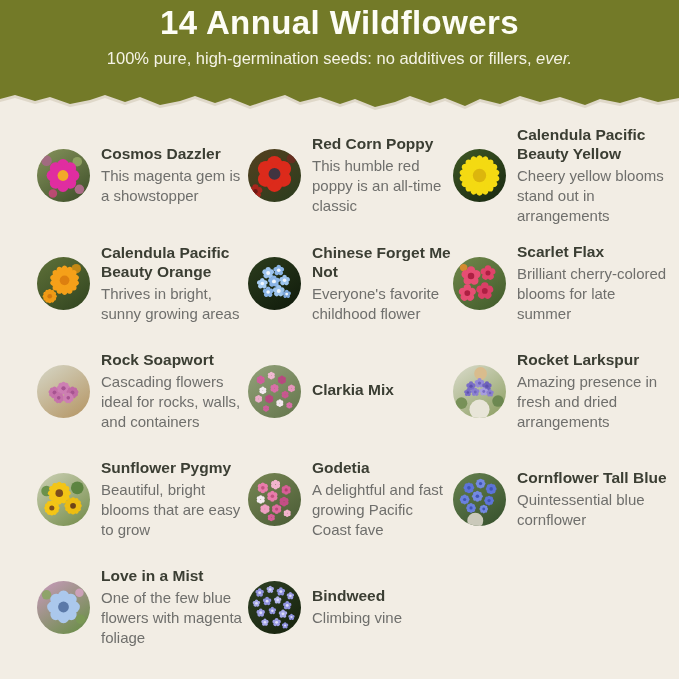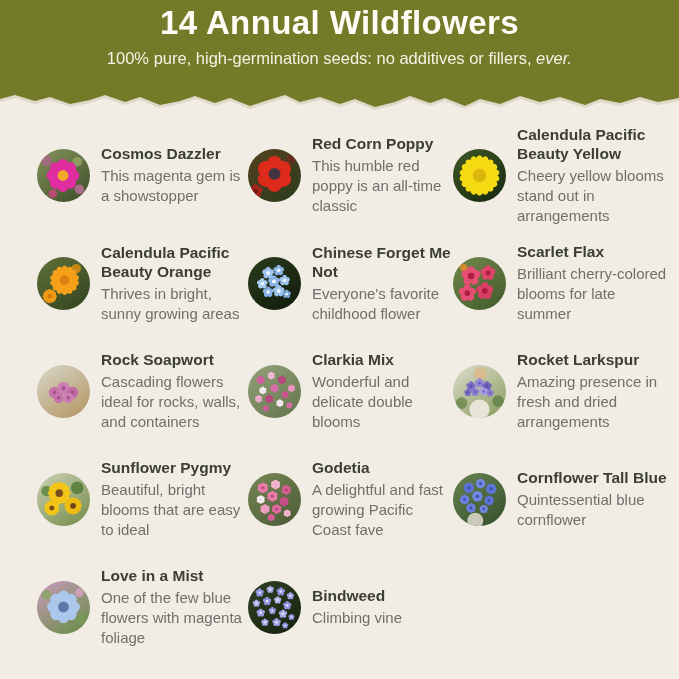--- a/index.html
+++ b/index.html
@@ -571,21 +571,20 @@
             <ellipse cx="0" cy="-3.3000000000000003" rx="2.7" ry="2.88" fill="#cf5f9b" transform="rotate(60)"></ellipse>
             <ellipse cx="0" cy="-3.3000000000000003" rx="2.7" ry="2.88" fill="#cf5f9b" transform="rotate(120)"></ellipse>
             <ellipse cx="0" cy="-3.3000000000000003" rx="2.7" ry="2.88" fill="#cf5f9b" transform="rotate(180)"></ellipse>
             <ellipse cx="0" cy="-3.3000000000000003" rx="2.7" ry="2.88" fill="#cf5f9b" transform="rotate(240)"></ellipse>
             <ellipse cx="0" cy="-3.3000000000000003" rx="2.7" ry="2.88" fill="#cf5f9b" transform="rotate(300)"></ellipse>
           </g>
         </g>
       </svg>
       <div class="info">
         <div class="name">Clarkia Mix</div>
-        <div class="desc">Wonderful and delicate double blooms</div>
       </div>
     </div>
     <div class="cell">
       <svg viewBox="0 0 100 100" class="photo" role="img">
         <defs>
           <linearGradient id="g8" x1="0" y1="0" x2="0.7" y2="1">
             <stop offset="0" stop-color="#dbdccc"></stop>
             <stop offset="1" stop-color="#94a46c"></stop>
           </linearGradient>
           <clipPath id="c8">
@@ -730,21 +729,21 @@
             <ellipse cx="0" cy="-7.700000000000001" rx="4.246666666666667" ry="6.72" fill="#f3c516" transform="rotate(240)"></ellipse>
             <ellipse cx="0" cy="-7.700000000000001" rx="4.246666666666667" ry="6.72" fill="#f3c516" transform="rotate(270)"></ellipse>
             <ellipse cx="0" cy="-7.700000000000001" rx="4.246666666666667" ry="6.72" fill="#f3c516" transform="rotate(300)"></ellipse>
             <ellipse cx="0" cy="-7.700000000000001" rx="4.246666666666667" ry="6.72" fill="#f3c516" transform="rotate(330)"></ellipse>
             <circle r="4.760000000000001" fill="#7c4d1d"></circle>
           </g>
         </g>
       </svg>
       <div class="info">
         <div class="name">Sunflower Pygmy</div>
-        <div class="desc">Beautiful, bright blooms that are easy to ideal</div>
+        <div class="desc">Beautiful, bright blooms that are easy to grow</div>
       </div>
     </div>
     <div class="cell">
       <svg viewBox="0 0 100 100" class="photo" role="img">
         <defs>
           <linearGradient id="g10" x1="0" y1="0" x2="0.7" y2="1">
             <stop offset="0" stop-color="#788754"></stop>
             <stop offset="1" stop-color="#4f6039"></stop>
           </linearGradient>
           <clipPath id="c10">

